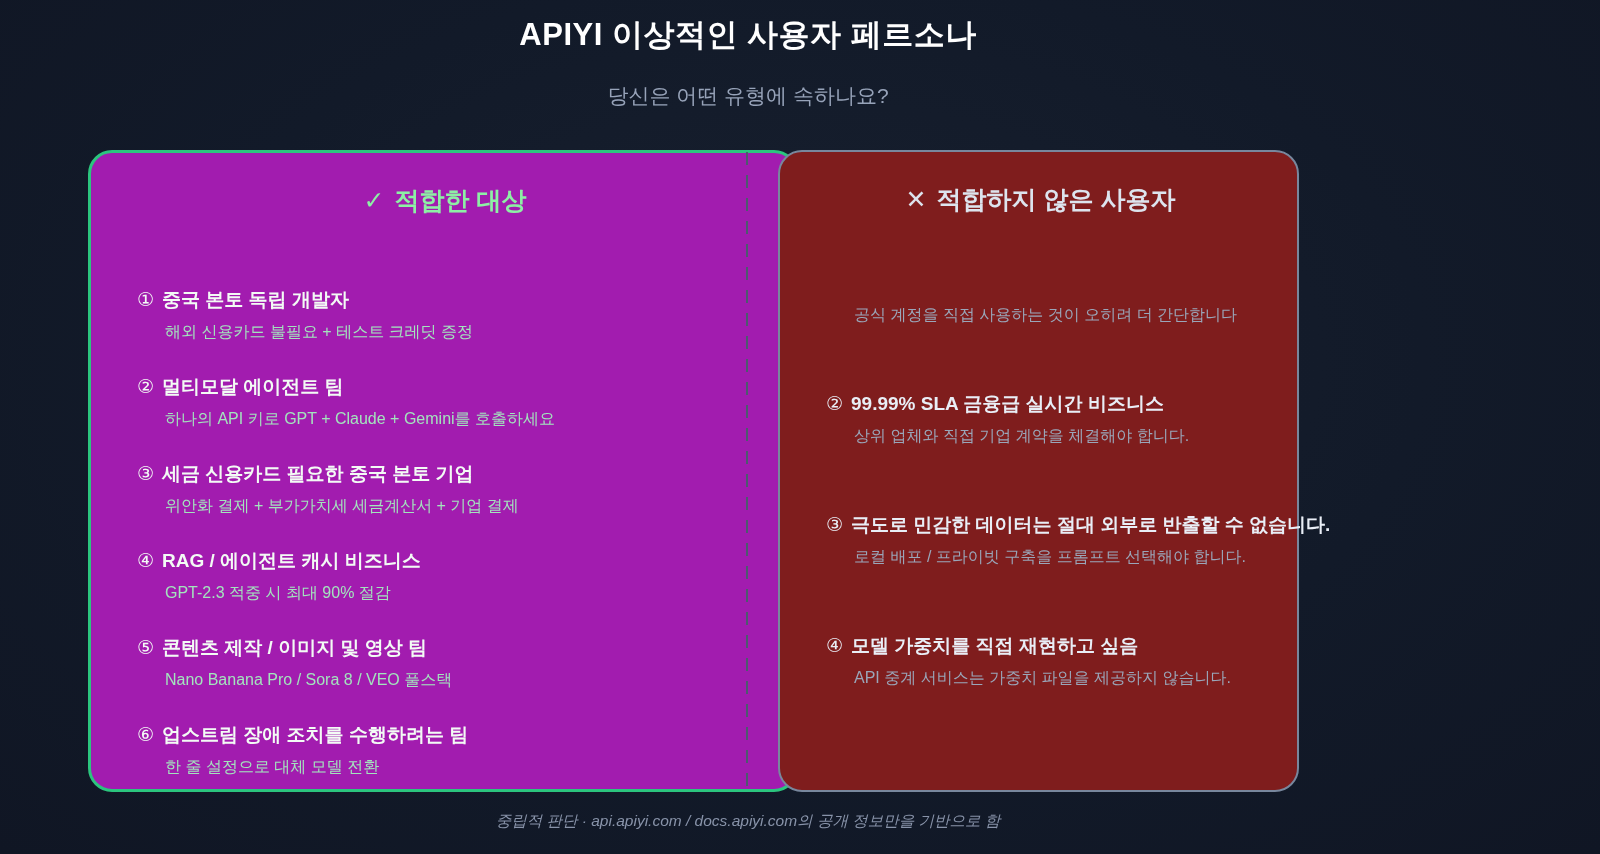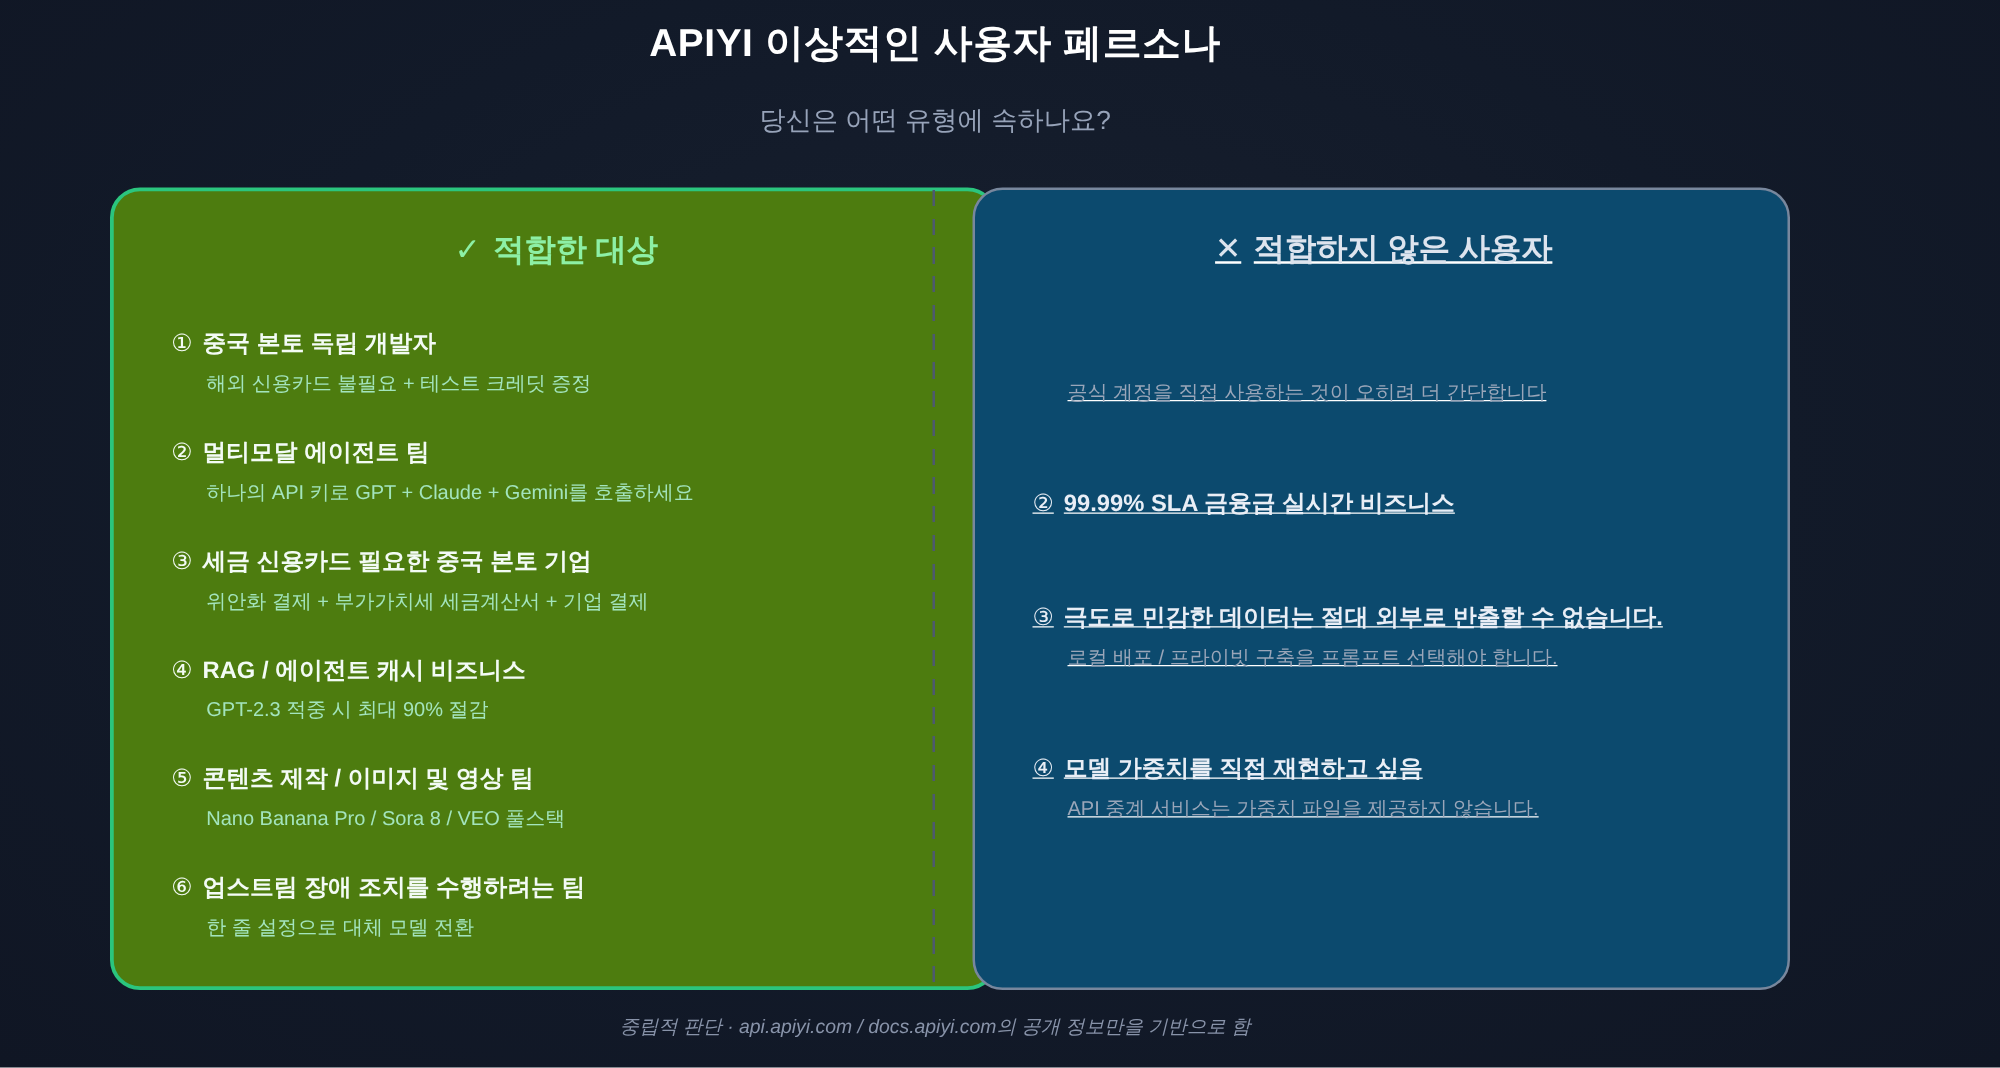--- a/index.html
+++ b/index.html
@@ -31,43 +31,42 @@
   .card {
     position: absolute;
     top: 150px;
     height: 642px;
     border-radius: 24px;
     padding: 30px 42px 0 46px;
   }
   .card-suitable {
     left: 88px;
     width: 710px;
-    background: #4d7c0f;
+    background: #a21caf;
     border: 3px solid #2bc57e;
   }
   .card-unsuitable {
     left: 778px;
-    width: 654px;
-    background: #0c4a6e;
+    width: 521px;
+    background: #7f1d1d;
     border: 2.5px solid #78879d;
-    text-decoration: underline;
   }
 
   .card-header {
     text-align: center;
     font-size: 25px;
     font-weight: bold;
     line-height: 34px;
   }
   .card-suitable .card-header { color: #8df0a5; }
   .card-unsuitable .card-header { color: #dde4ee; }
   .card-header .hdr-icon { margin-right: 10px; font-weight: normal; }
 
   ul.items { list-style: none; }
-  .card-suitable ul.items { margin-top: 46px; }
+  .card-suitable ul.items { margin-top: 70px; }
   .card-unsuitable ul.items { margin-top: 88px; }
 
   li.item { margin-bottom: 31px; }
   .card-unsuitable li.item { margin-bottom: 65px; }
 
   .item-title {
     font-size: 19px;
     font-weight: bold;
     line-height: 26px;
     white-space: nowrap;
@@ -151,20 +150,21 @@
 <section class="card card-unsuitable">
   <h2 class="card-header"><span class="hdr-icon">✕</span><span>적합하지 않은 사용자</span></h2>
   <ul class="items">
 
       <li class="item">
         <div class="item-desc">공식 계정을 직접 사용하는 것이 오히려 더 간단합니다</div>
       </li>
 
       <li class="item">
         <div class="item-title"><span class="num">②</span><span>99.99% SLA 금융급 실시간 비즈니스</span></div>
+        <div class="item-desc">상위 업체와 직접 기업 계약을 체결해야 합니다.</div>
       </li>
 
       <li class="item">
         <div class="item-title"><span class="num">③</span><span>극도로 민감한 데이터는 절대 외부로 반출할 수 없습니다.</span></div>
         <div class="item-desc">로컬 배포 / 프라이빗 구축을 프롬프트 선택해야 합니다.</div>
       </li>
 
       <li class="item">
         <div class="item-title"><span class="num">④</span><span>모델 가중치를 직접 재현하고 싶음</span></div>
         <div class="item-desc">API 중계 서비스는 가중치 파일을 제공하지 않습니다.</div>

